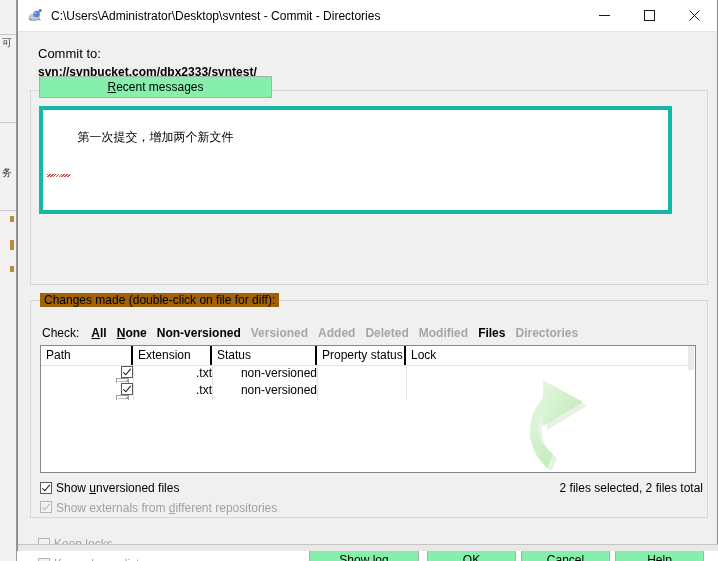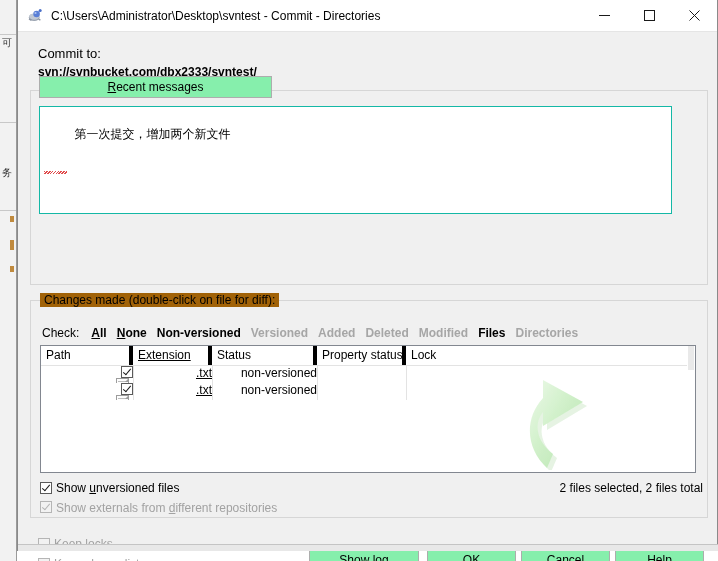--- a/index.html
+++ b/index.html
@@ -116,21 +116,21 @@
   #recent-messages-btn {
     position: absolute; left: 21px; top: 44px;
     width: 233px; height: 22px;
   }
 
   #message-input {
     position: absolute;
     left: 21px; top: 74px;
     width: 633px; height: 108px;
     background: #ffffff;
-    border: 1px solid #14b8a6;
+    border: 4px solid #14b8a6;
     box-sizing: border-box;
     padding: 3px 4px;
     font-size: 12px;
     overflow: hidden;
   }
   .msg-text {
     font-family: "DejaVu Sans", sans-serif;
     font-size: 12px;
     line-height: 16px;
     display: inline;
@@ -174,33 +174,33 @@
   .lv-header {
     display: flex;
     height: 19px;
     background: #ffffff;
     border-bottom: 1px solid #e3e3e3;
     font-size: 12px;
   }
   .lv-header .col {
     box-sizing: border-box;
     padding: 2px 0 0 5px;
-    border-right: 4px solid #000000;
+    border-right: 2px solid #000000;
     overflow: hidden; white-space: nowrap;
   }
   .lv-body { position: relative; }
   .lv-row { display: flex; height: 17px; align-items: center; font-size: 12px; }
   .lv-row .cell {
     box-sizing: border-box;
     padding-left: 5px;
     overflow: hidden; white-space: nowrap;
     display: flex; align-items: flex-end; height: 17px; flex-direction: column;
   }
   .col-path { width: 92px; }
-  .col-ext  { width: 79px; text-decoration: underline; }
+  .col-ext  { width: 79px; }
   .col-status { width: 105px; }
   .col-prop { width: 89px; }
   .col-lock { width: 279px; border-right: none !important; }
 
   .vgrid {
     position: absolute; top: 0; bottom: 0; width: 1px;
     background: #e3e3e3;
   }
 
   .cb {

